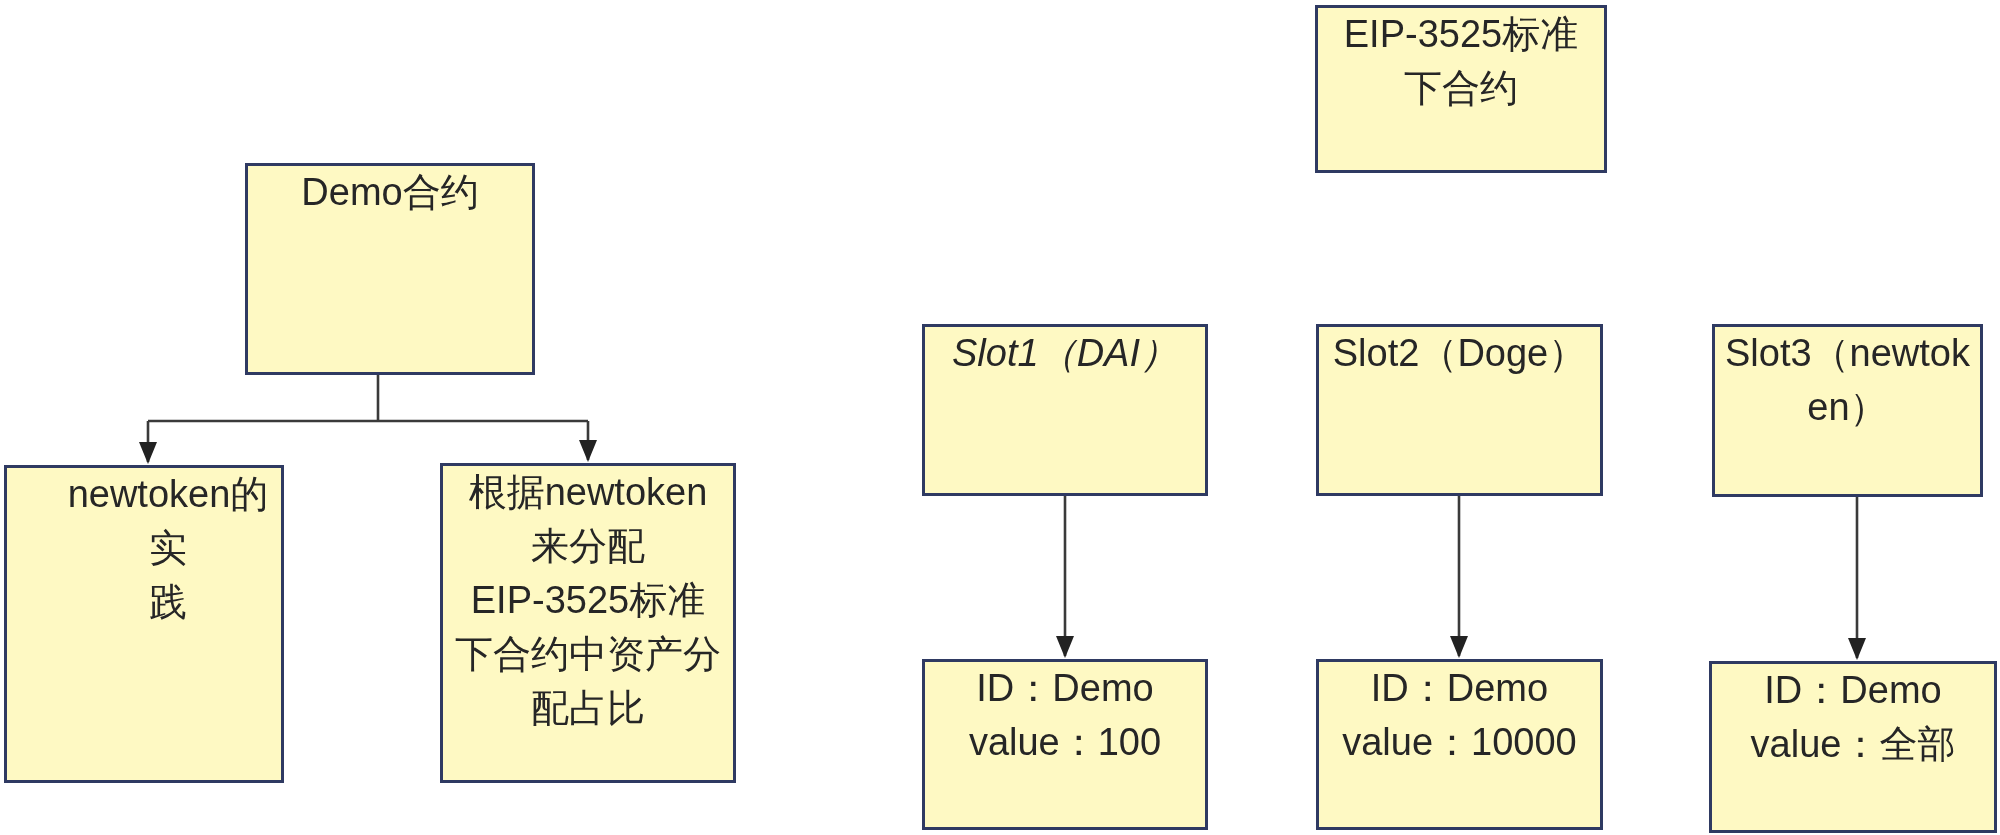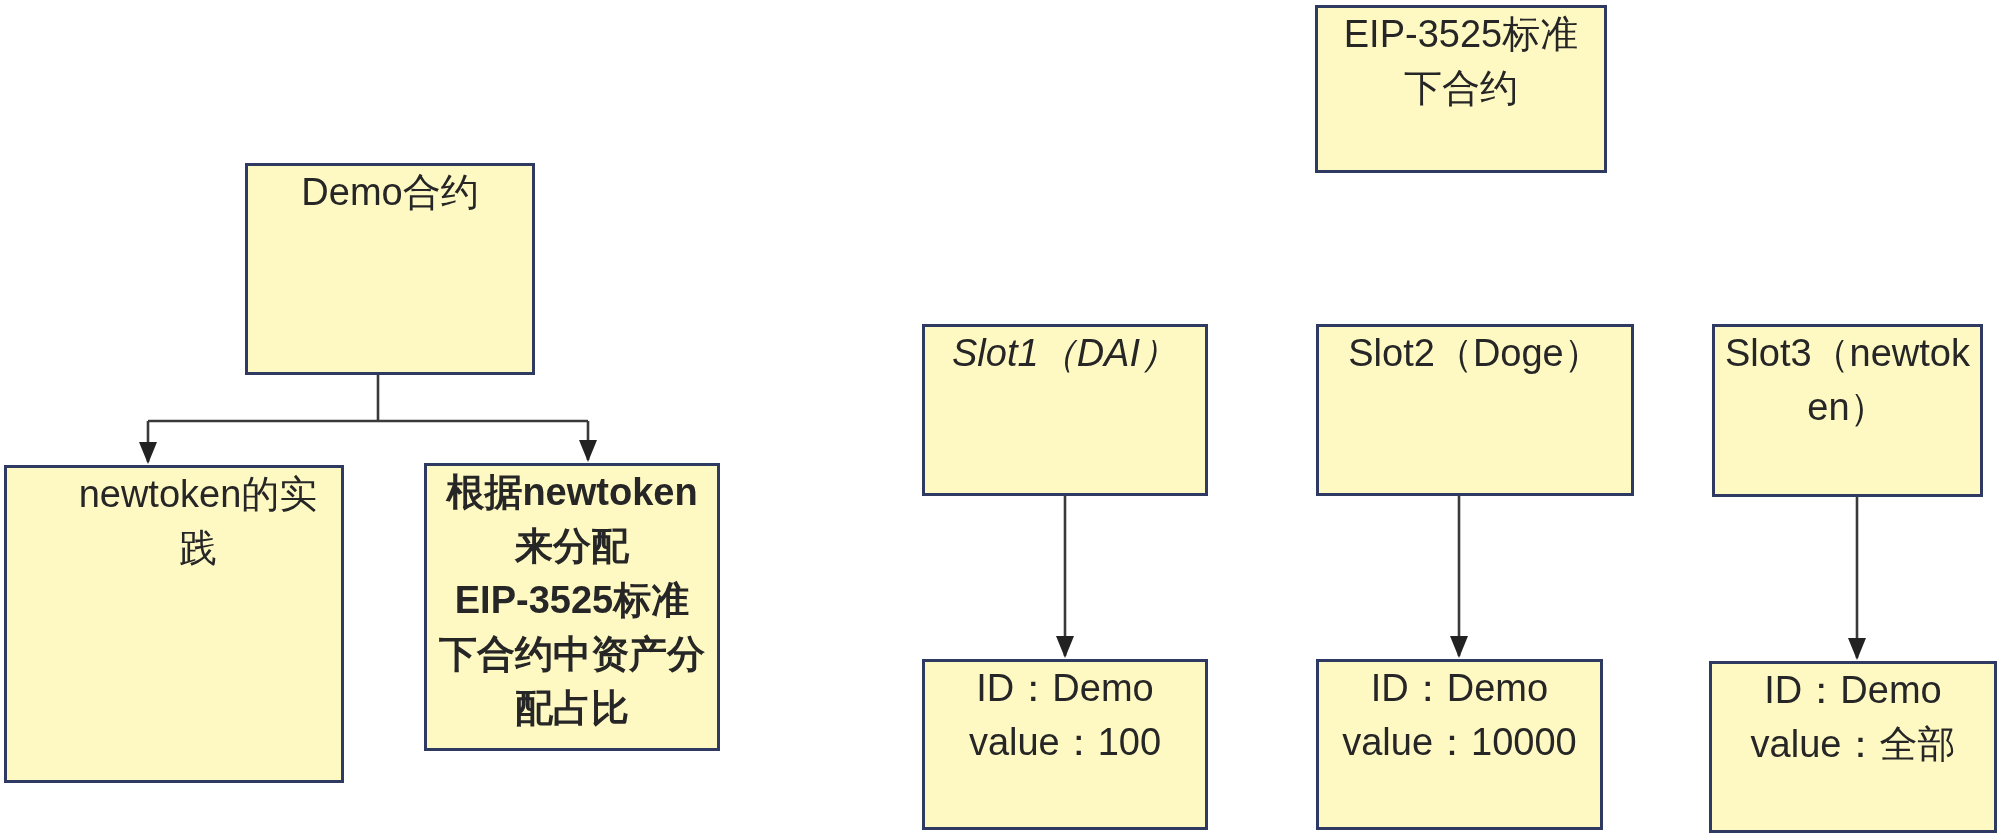--- a/index.html
+++ b/index.html
@@ -27,26 +27,26 @@
     text-align: center;
     border: 3px solid var(--box-border);
     background: #fef9c3;
     color: var(--text);
     font-size: 38px;
     line-height: 1.42;
     white-space: pre-line;
   }
   
   .n-demo   { left: 233px;  top: 163px; width: 290px; height: 212px; margin-left: 12px; }
-  .n-child1 { left: 4px;    top: 465px; width: 340px; height: 318px; padding-left: 48px; }
-  .n-child2 { left: 424px;  top: 463px; width: 296px; height: 288px; font-weight: bold; }
+  .n-child1 { left: 4px;    top: 465px; width: 280px; height: 318px; padding-left: 48px; }
+  .n-child2 { left: 440px;  top: 463px; width: 296px; height: 320px; }
   
   .n-eip    { left: 1315px; top: 5px;   width: 292px; height: 168px; }
   .n-slot1  { left: 922px;  top: 324px; width: 286px; height: 172px; font-style: italic; }
-  .n-slot2  { left: 1316px; top: 324px; width: 318px; height: 172px; }
+  .n-slot2  { left: 1316px; top: 324px; width: 287px; height: 172px; }
   .n-slot3  { left: 1712px; top: 324px; width: 271px; height: 173px; }
   .n-id1    { left: 922px;  top: 659px; width: 286px; height: 171px; }
   .n-id2    { left: 1316px; top: 659px; width: 287px; height: 171px; }
   .n-id3    { left: 1709px; top: 661px; width: 288px; height: 172px; }
 
   svg.connectors {
     position: absolute;
     left: 0; top: 0;
     width: 2000px; height: 835px;
     pointer-events: none;

